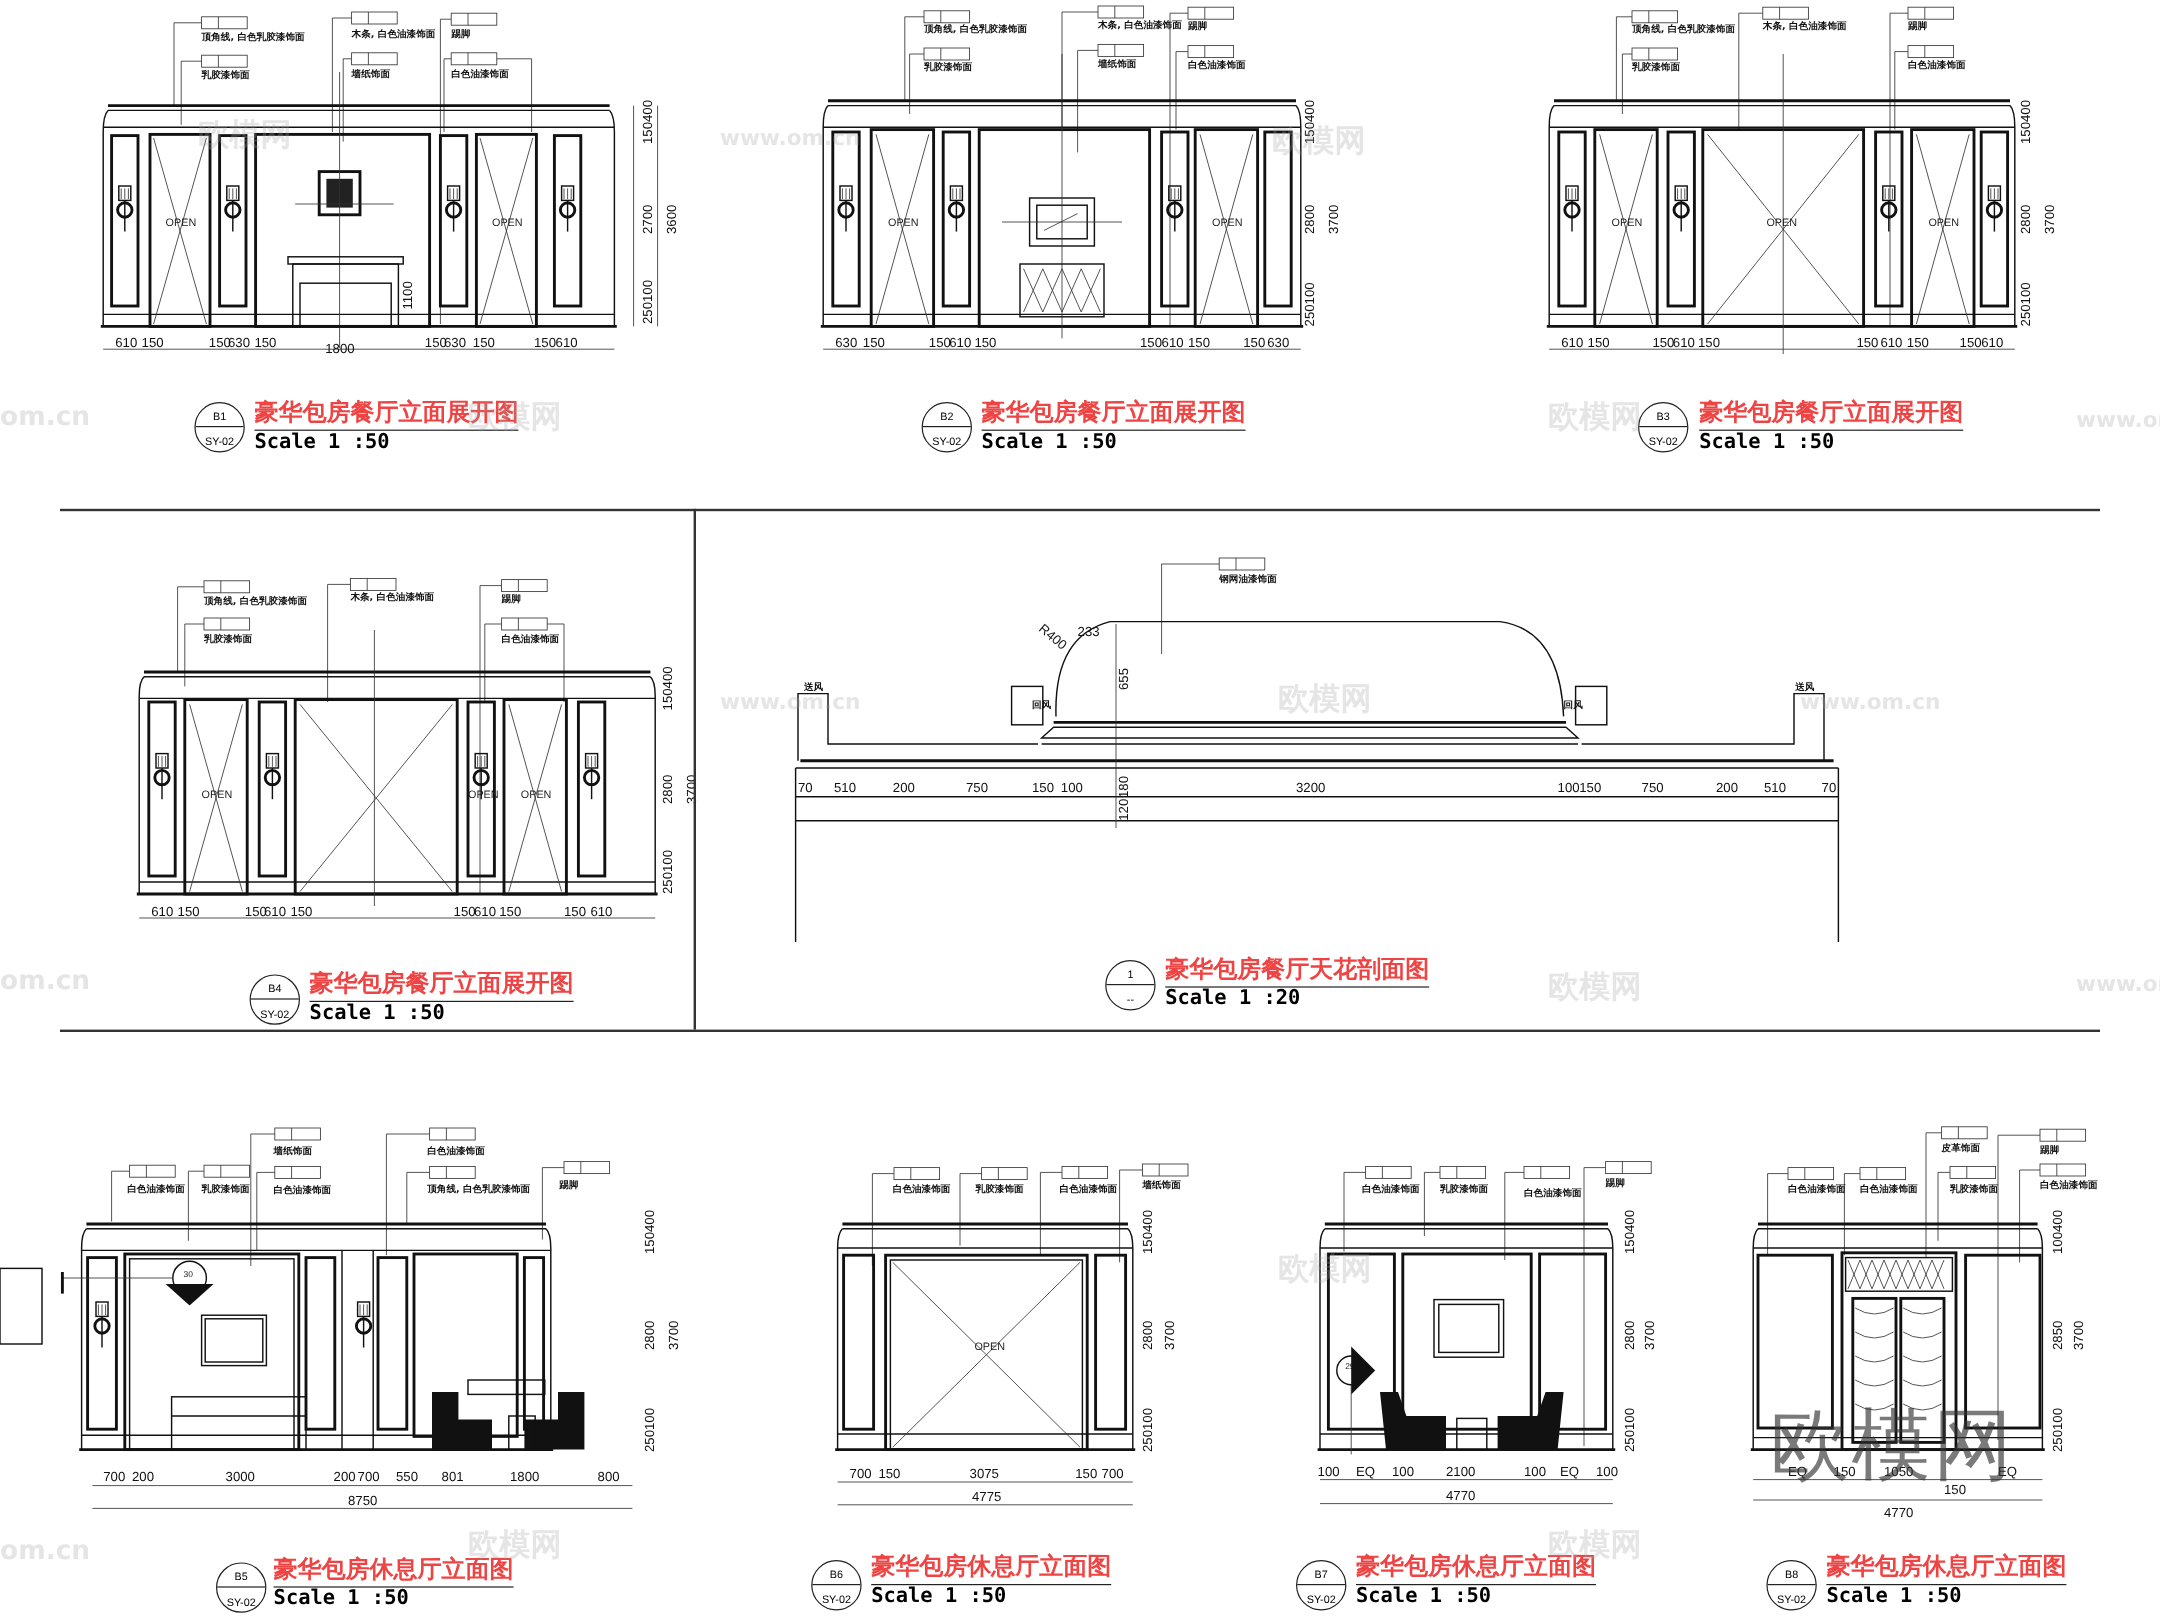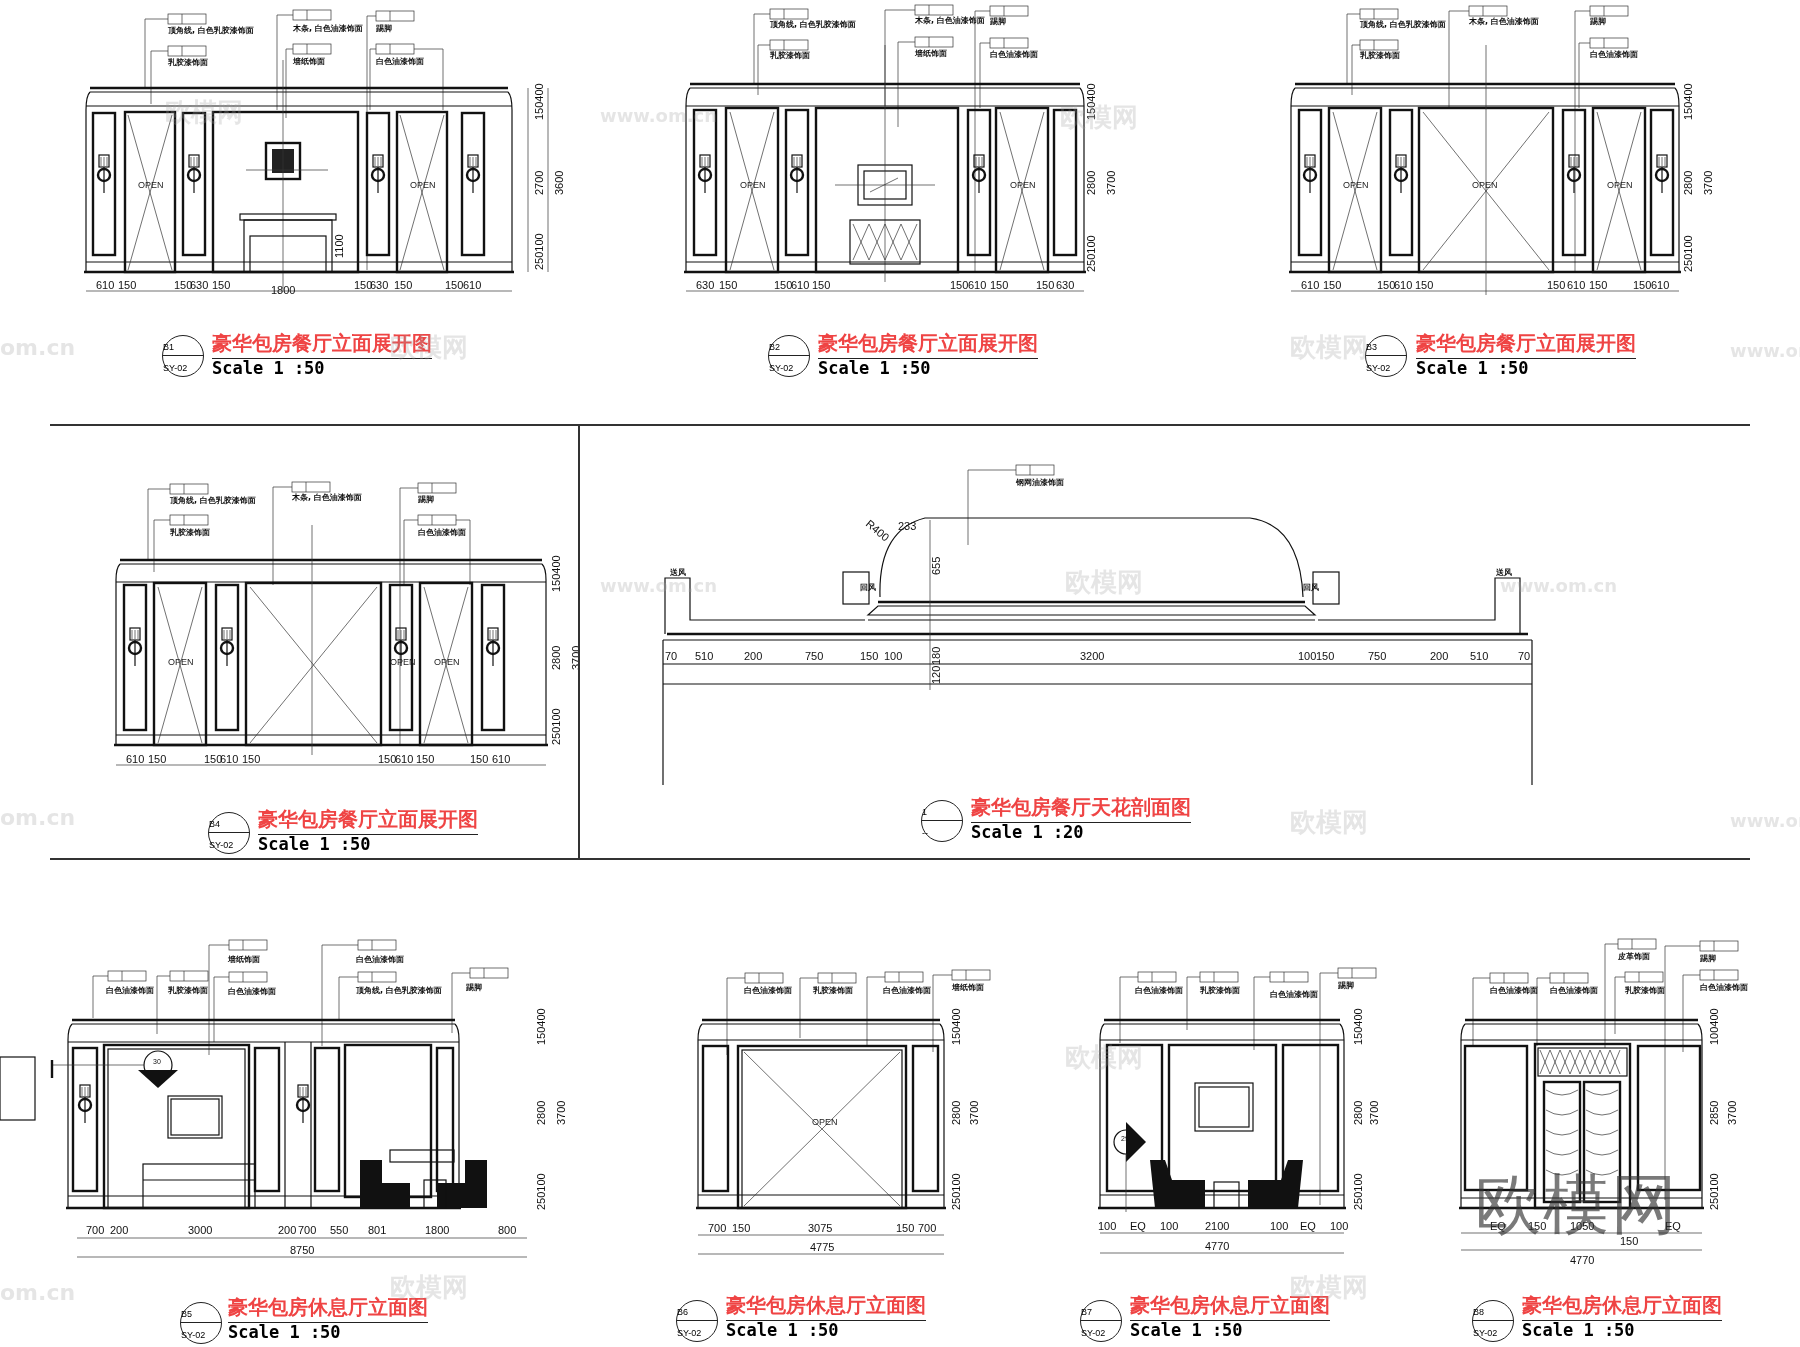--- a/index.html
+++ b/index.html
@@ -7,21 +7,21 @@
   svg{position:absolute;left:0;top:0;}
   .ln{stroke:#111;fill:none;stroke-width:1.2;}
   .thk{stroke:#111;fill:none;stroke-width:2.4;}
   .thin{stroke:#333;fill:none;stroke-width:0.7;}
   .dim{font-family:"Liberation Sans",sans-serif;font-size:11px;fill:#111;}
   .tag{font-family:"Liberation Sans",sans-serif;font-size:7px;fill:#111;}
   .note{font-family:"DejaVu Sans",sans-serif;font-size:8px;fill:#111;font-weight:bold;}
   .open{font-family:"Liberation Sans",sans-serif;font-size:9px;fill:#222;}
   .title{position:absolute;font-family:"DejaVu Sans",sans-serif;font-weight:bold;font-size:20px;color:#ef4444;white-space:nowrap;border-bottom:1.5px solid #222;padding-bottom:1px;}
   .scale{position:absolute;font-family:"DejaVu Sans Mono",monospace;font-weight:bold;font-size:17px;color:#000;white-space:nowrap;}
-  .bubble{position:absolute;width:40px;height:40px;border:1px solid #222;border-radius:50%;font-family:"Liberation Sans",sans-serif;font-size:9px;line-height:1;}
+  .bubble{position:absolute;width:40px;height:40px;border:1px solid #222;border-radius:50%;font-family:"Liberation Sans",sans-serif;font-size:9px;text-align:center;line-height:1;}
   .bubble .top{position:absolute;top:7px;left:0;right:0;}
   .bubble .bot{position:absolute;top:28px;left:0;right:0;}
   .bubble:after{content:"";position:absolute;left:0;right:0;top:19px;border-top:1px solid #222;}
   .wm{position:absolute;font-family:"DejaVu Sans",sans-serif;color:rgba(160,160,160,0.28);font-weight:bold;pointer-events:none;}
   .wm-big{position:absolute;font-family:"DejaVu Sans",sans-serif;color:rgba(50,50,50,0.65);font-size:66px;letter-spacing:2px;pointer-events:none;}
   .divider{position:absolute;background:#333;}
 </style>
 </head>
 <body>
 

